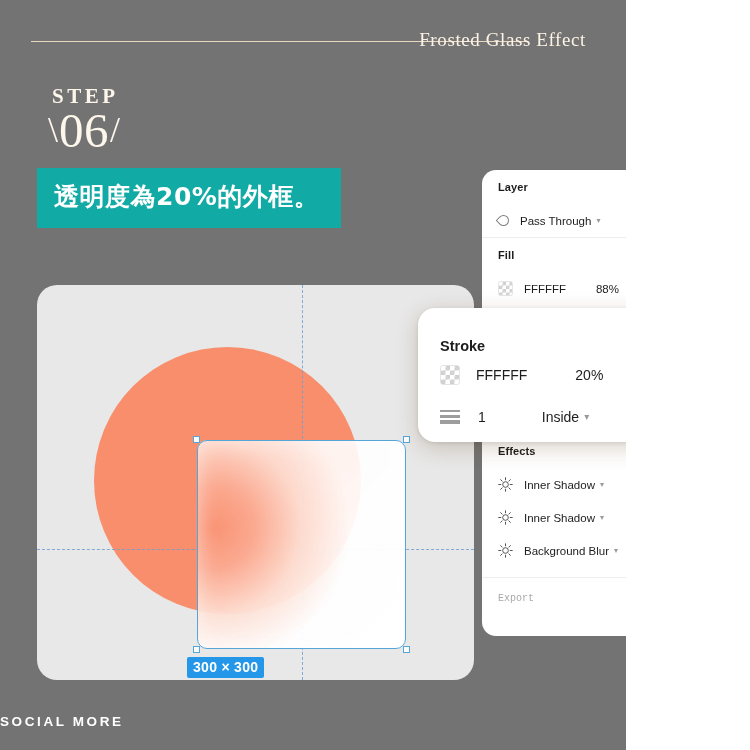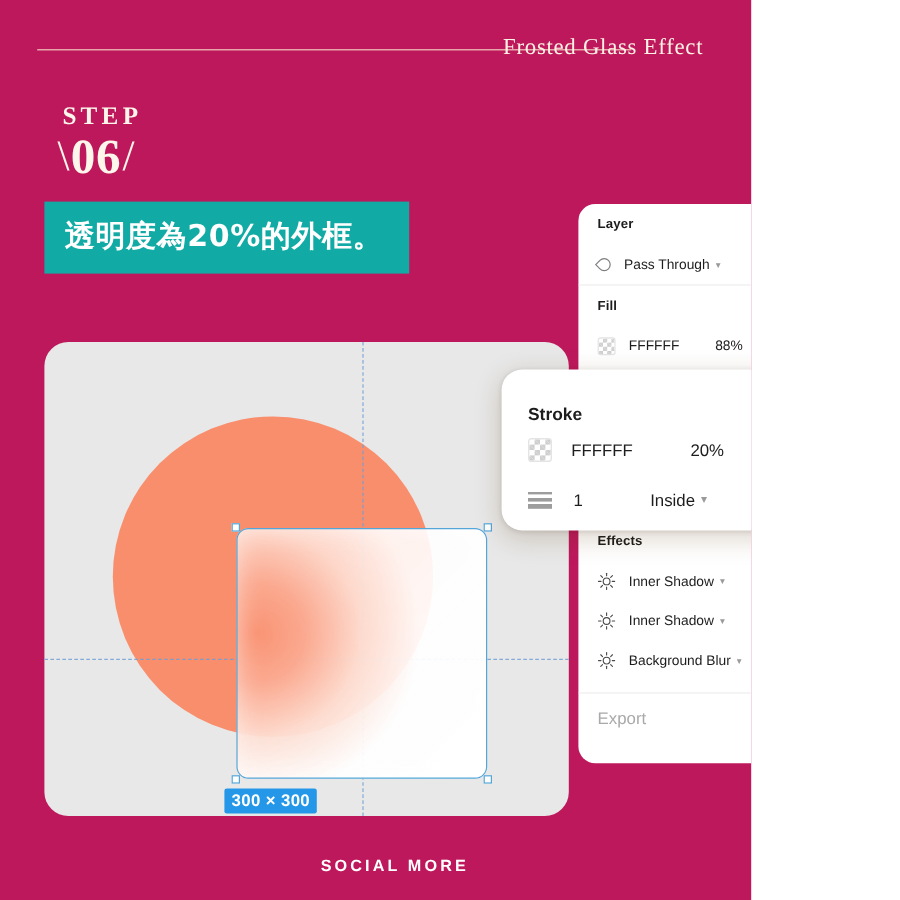--- a/index.html
+++ b/index.html
@@ -4,21 +4,21 @@
 <style>
   * { box-sizing: border-box; margin: 0; padding: 0; }
   html, body {
     width: 750px; height: 750px;
     font-family: "Liberation Sans", "DejaVu Sans", sans-serif;
     overflow: hidden;
   }
   #stage {
     position: relative;
     width: 626px; height: 750px;
-    background: #be185d;
+    background: #737373;
     overflow: hidden;
   }
 
   
   .header-rule {
     position: absolute;
     left: 31px; top: 41px;
     width: 495px; height: 1px;
     background: #fbe8cf;
     opacity: .85;
@@ -54,22 +54,22 @@
     font-family: "Liberation Serif", "DejaVu Serif", serif;
     font-size: 36px;
     color: #fdf6ea;
     line-height: 1;
     font-weight: 300;
   }
   .step-slash.left { transform: scaleX(-1); margin-right: 1px; }
   .step-slash.right { margin-left: 1px; }
   .step-num {
     font-family: "Liberation Serif", "DejaVu Serif", serif;
-    font-weight: bold;
-    font-size: 41px;
+    font-weight: normal;
+    font-size: 49px;
     line-height: 1;
     color: #fdf6ea;
     letter-spacing: .5px;
   }
 
   
   .caption-box {
     position: absolute;
     left: 37px; top: 168px;
     background: #12aaa4;
@@ -236,21 +236,21 @@
       linear-gradient(45deg, #cfcfcf 25%, transparent 25%, transparent 75%, #cfcfcf 75%);
     background-size: 7px 7px;
     background-position: 0 0, 3.5px 3.5px;
     background-color: #ffffff;
     border: 1px solid #e4e4e4;
   }
   .icon-sun { width: 15px; height: 15px; }
   .fill-right, .row-right {
     margin-left: auto; display: flex; align-items: center; gap: 27px;
   }
-  .export-label { font-size: 14px; color: #a9a9a9; }
+  .export-label { font-size: 10px; color: #a9a9a9; font-family: Liberation Mono, monospace; }
   .export-plus::before, .export-plus::after { background: #b4b4b4 !important; }
 
   
   .stroke-card {
     position: absolute;
     left: 418px; top: 308px;
     width: 310px; height: 134px;
     background: #ffffff;
     border-radius: 17px;
     box-shadow: 0 6px 22px rgba(90,55,10,.22), 0 1px 4px rgba(0,0,0,.10);
@@ -295,26 +295,25 @@
   .sc-dots4 i { width: 3.4px; height: 3.4px; border-radius: 50%; background: #1c1c1c; }
   .sc-minus { width: 16px; height: 1.8px; background: #2e2e2e; display:inline-block; }
   .sc-dots3 { display: flex; gap: 3.6px; }
   .sc-dots3 i { width: 3.8px; height: 3.8px; border-radius: 50%; background: #2e2e2e; }
   .sc-right { margin-left: auto; display: flex; align-items: center; gap: 22px; }
 
   
   .footer {
     position: absolute;
     left: 0; right: 0; top: 714px;
-    text-align: center;
+    text-align: left;
     font-size: 13.5px;
     font-weight: bold;
     letter-spacing: 2.6px;
     color: #ffffff;
-    margin-left: 32px;
   }
 </style>
 </head>
 <body>
 
 <div id="stage">
 
   <div class="header-rule"></div>
   <div class="header-title">Frosted Glass Effect</div>
 

